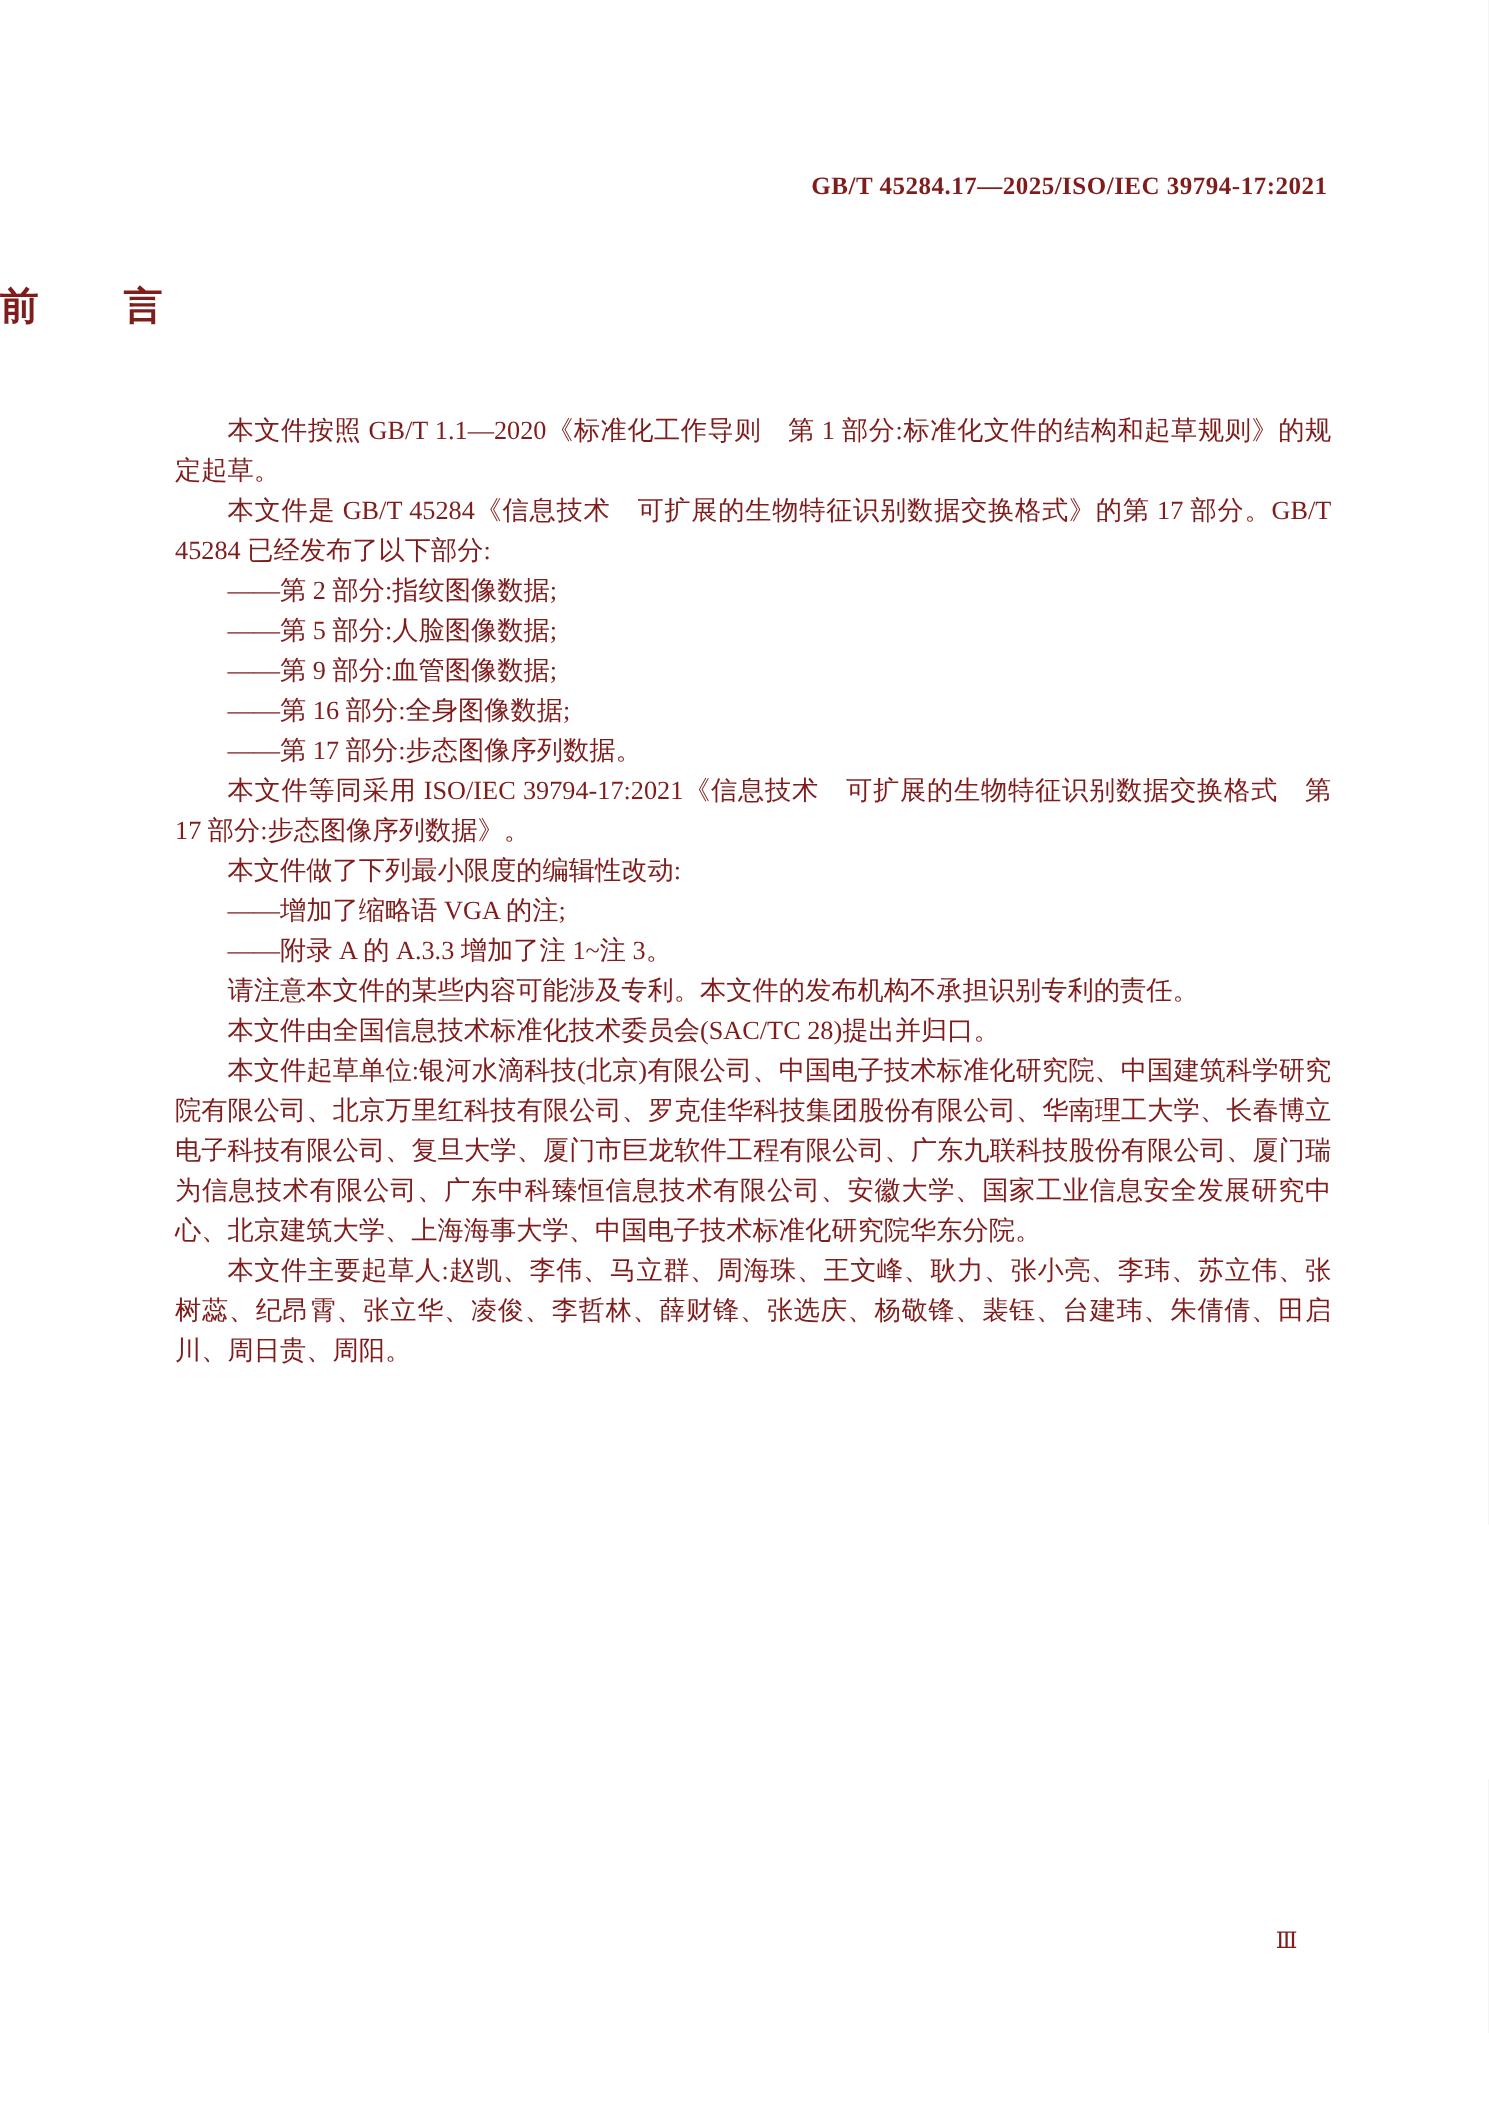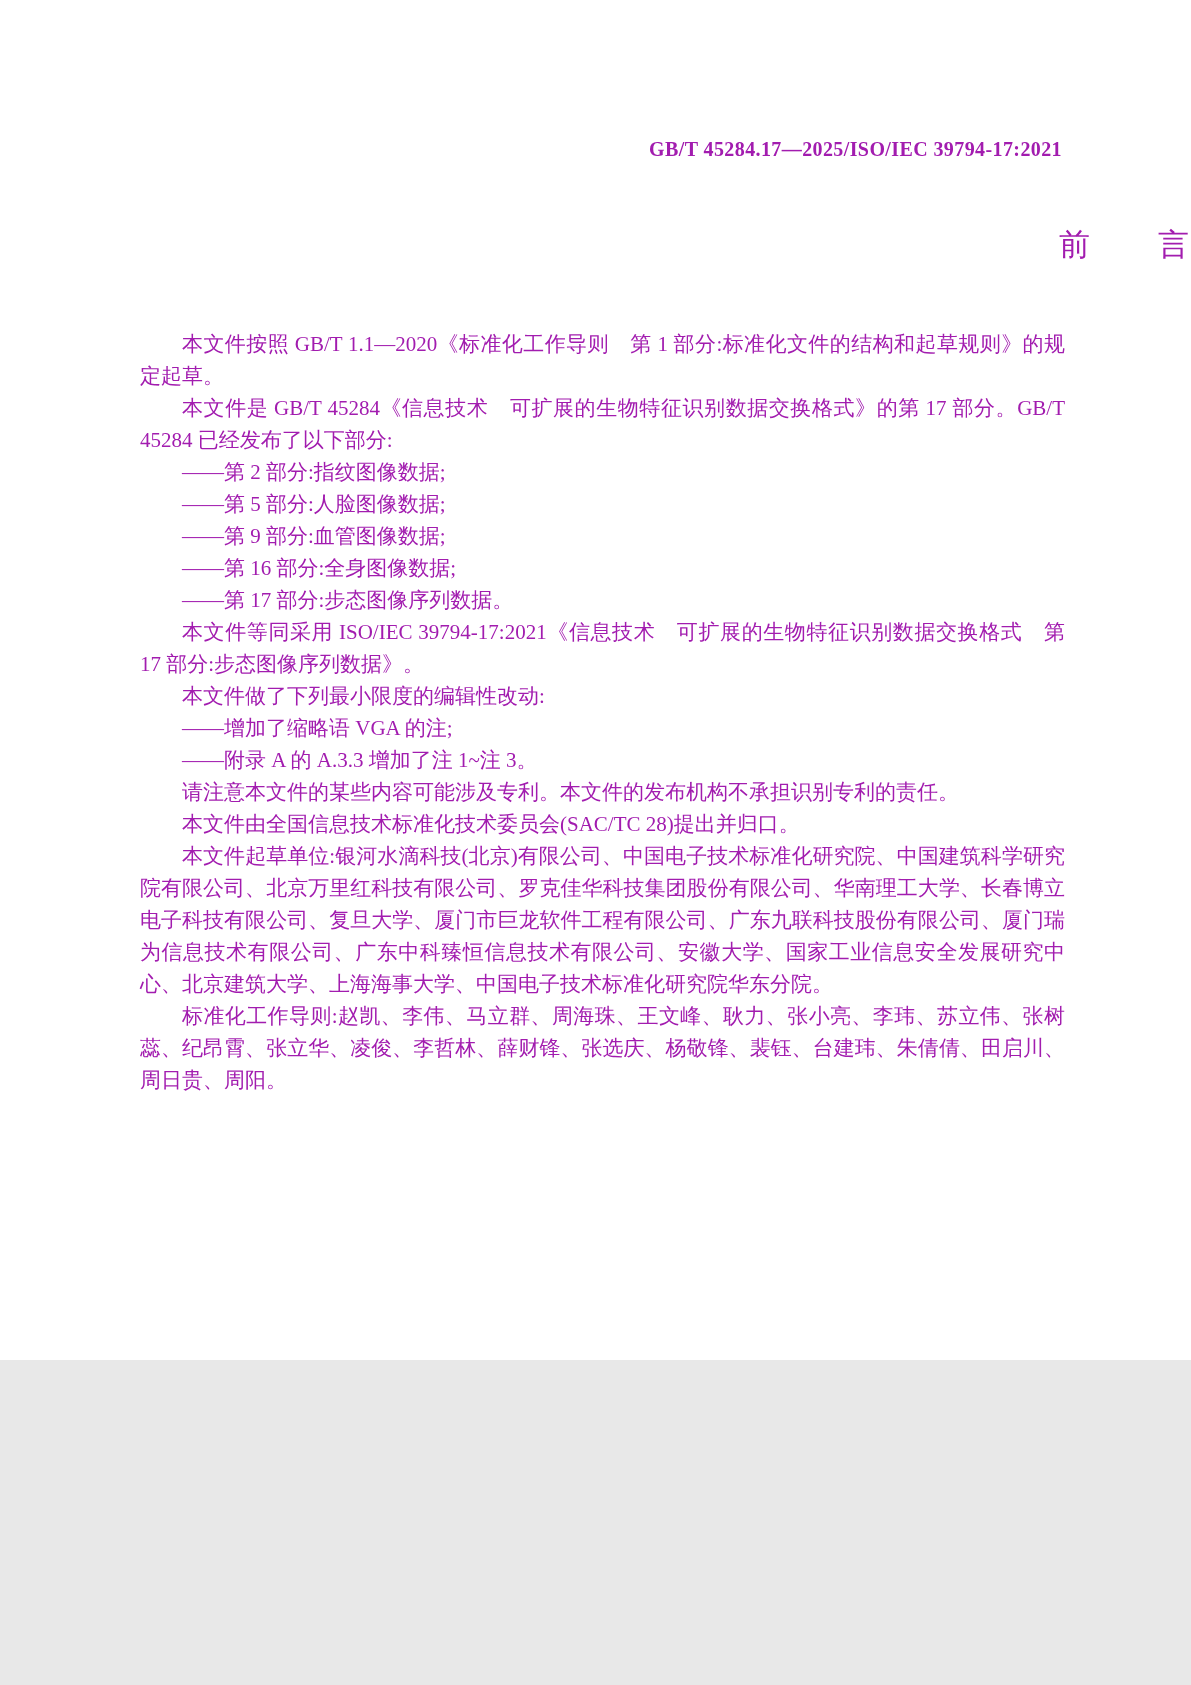--- a/index.html
+++ b/index.html
@@ -3,46 +3,46 @@
 <meta charset="utf-8">
 <style>
   html, body {
     margin: 0;
     padding: 0;
     background: #e8e8e8;
   }
   .page {
     position: relative;
     width: 1191px;
-    height: 1360px;
+    height: 1685px;
     margin: 0 auto;
     background: #ffffff;
-    color: #a21caf;
+    color: #7f1d1d;
     font-family: "Liberation Serif", "DejaVu Serif", serif;
     overflow: hidden;
   }
   .doc-header {
     position: absolute;
     top: 138px;
     left: 0;
     right: 129px;
     text-align: right;
     font-weight: bold;
     font-size: 20px;
     letter-spacing: 0.4px;
     white-space: nowrap;
   }
   .doc-title {
     position: absolute;
     top: 224px;
     left: 0;
     width: 100%;
-    text-align: right;
+    text-align: left;
     font-family: "Liberation Sans", "DejaVu Sans", sans-serif;
-    font-weight: normal;
+    font-weight: bold;
     font-size: 31px;
     letter-spacing: 2px;
     white-space: pre;
   }
   .foreword-body {
     position: absolute;
     top: 328px;
     left: 140px;
     width: 925px;
     font-size: 21px;
@@ -79,18 +79,18 @@
       <p class="para list">——第 9 部分:血管图像数据;</p>
       <p class="para list">——第 16 部分:全身图像数据;</p>
       <p class="para list">——第 17 部分:步态图像序列数据。</p>
       <p class="para indent">本文件等同采用 ISO/IEC 39794-17:2021《信息技术　可扩展的生物特征识别数据交换格式　第 17 部分:步态图像序列数据》。</p>
       <p class="para indent">本文件做了下列最小限度的编辑性改动:</p>
       <p class="para list">——增加了缩略语 VGA 的注;</p>
       <p class="para list">——附录 A 的 A.3.3 增加了注 1~注 3。</p>
       <p class="para indent">请注意本文件的某些内容可能涉及专利。本文件的发布机构不承担识别专利的责任。</p>
       <p class="para indent">本文件由全国信息技术标准化技术委员会(SAC/TC 28)提出并归口。</p>
       <p class="para indent">本文件起草单位:银河水滴科技(北京)有限公司、中国电子技术标准化研究院、中国建筑科学研究院有限公司、北京万里红科技有限公司、罗克佳华科技集团股份有限公司、华南理工大学、长春博立电子科技有限公司、复旦大学、厦门市巨龙软件工程有限公司、广东九联科技股份有限公司、厦门瑞为信息技术有限公司、广东中科臻恒信息技术有限公司、安徽大学、国家工业信息安全发展研究中心、北京建筑大学、上海海事大学、中国电子技术标准化研究院华东分院。</p>
-      <p class="para indent">标准化工作导则:赵凯、李伟、马立群、周海珠、王文峰、耿力、张小亮、李玮、苏立伟、张树蕊、纪昂霄、张立华、凌俊、李哲林、薛财锋、张选庆、杨敬锋、裴钰、台建玮、朱倩倩、田启川、周日贵、周阳。</p>
+      <p class="para indent">本文件主要起草人:赵凯、李伟、马立群、周海珠、王文峰、耿力、张小亮、李玮、苏立伟、张树蕊、纪昂霄、张立华、凌俊、李哲林、薛财锋、张选庆、杨敬锋、裴钰、台建玮、朱倩倩、田启川、周日贵、周阳。</p>
     </div>
 
   <div class="page-number">Ⅲ</div>
 
 </div>
 
 </body></html>

